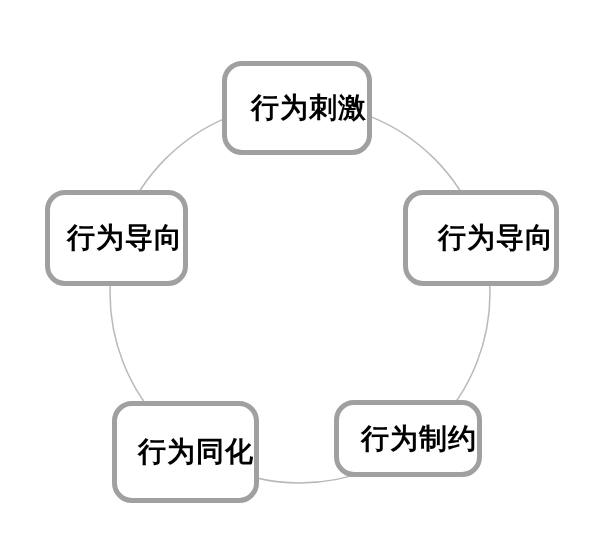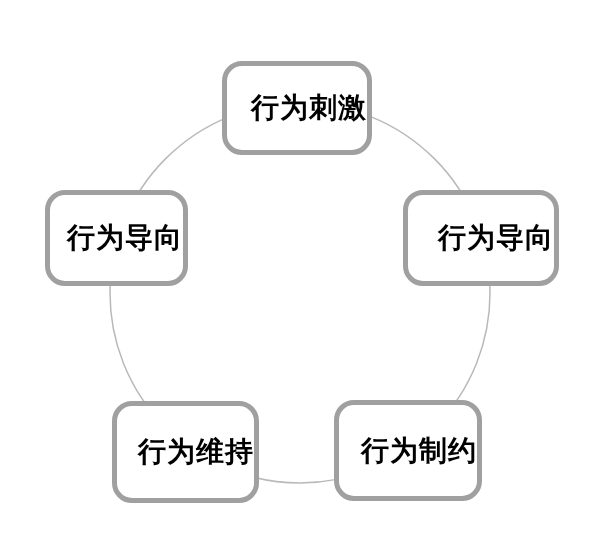--- a/index.html
+++ b/index.html
@@ -32,21 +32,21 @@
     align-items: center;
     justify-content: flex-end;
     font-size: 28px;
     font-weight: bold;
     color: #000000;
     letter-spacing: 1px;
     white-space: nowrap;
   }
   .node-top          { left: 222px; top: 61px;  width: 150px; height: 94px; }
   .node-right        { left: 403px; top: 190px; width: 156px; height: 96px; }
-  .node-bottom-right { left: 334px; top: 400px; width: 148px; height: 101px; }
+  .node-bottom-right { left: 334px; top: 400px; width: 148px; height: 77px; }
   .node-bottom-left  { left: 112px; top: 401px; width: 147px; height: 102px; }
   .node-left         { left: 45px;  top: 190px; width: 143px; height: 96px; }
 </style>
 </head>
 <body>
 
 <div class="canvas">
 
   <svg class="cycle-svg" viewBox="0 0 600 537" xmlns="http://www.w3.org/2000/svg">
     <circle cx="300" cy="293" r="190" fill="none" stroke-width="1.5" stroke="#b9b9b9"></circle>
@@ -58,20 +58,20 @@
 
   <div class="node node-right">
     <span>行为导向</span>
   </div>
 
   <div class="node node-bottom-right">
     <span>行为制约</span>
   </div>
 
   <div class="node node-bottom-left">
-    <span>行为维持</span>
+    <span>行为同化</span>
   </div>
 
   <div class="node node-left">
     <span>行为导向</span>
   </div>
 
 </div>
 
 </body></html>

